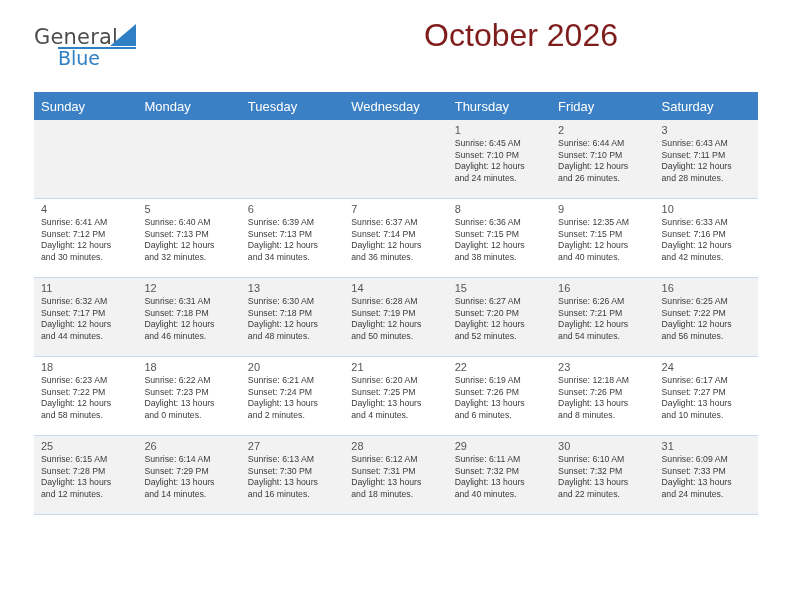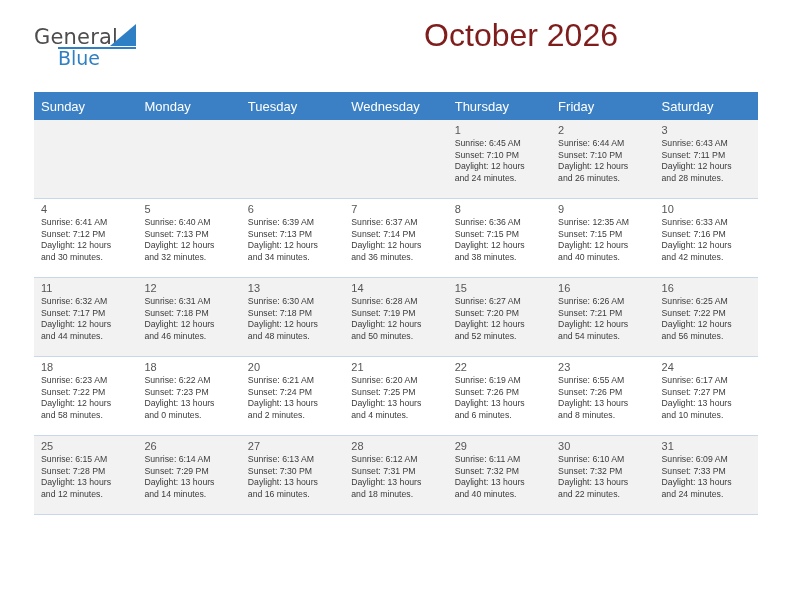--- a/index.html
+++ b/index.html
@@ -316,21 +316,21 @@
           </td>
           <td>
             <span class="daynum">22</span>
             <div class="info-line">Sunrise: 6:19 AM</div>
             <div class="info-line">Sunset: 7:26 PM</div>
             <div class="info-line">Daylight: 13 hours</div>
             <div class="info-line">and 6 minutes.</div>
           </td>
           <td>
             <span class="daynum">23</span>
-            <div class="info-line">Sunrise: 6:55 AM</div>
+            <div class="info-line">Sunrise: 12:18 AM</div>
             <div class="info-line">Sunset: 7:26 PM</div>
             <div class="info-line">Daylight: 13 hours</div>
             <div class="info-line">and 8 minutes.</div>
           </td>
           <td>
             <span class="daynum">24</span>
             <div class="info-line">Sunrise: 6:17 AM</div>
             <div class="info-line">Sunset: 7:27 PM</div>
             <div class="info-line">Daylight: 13 hours</div>
             <div class="info-line">and 10 minutes.</div>

